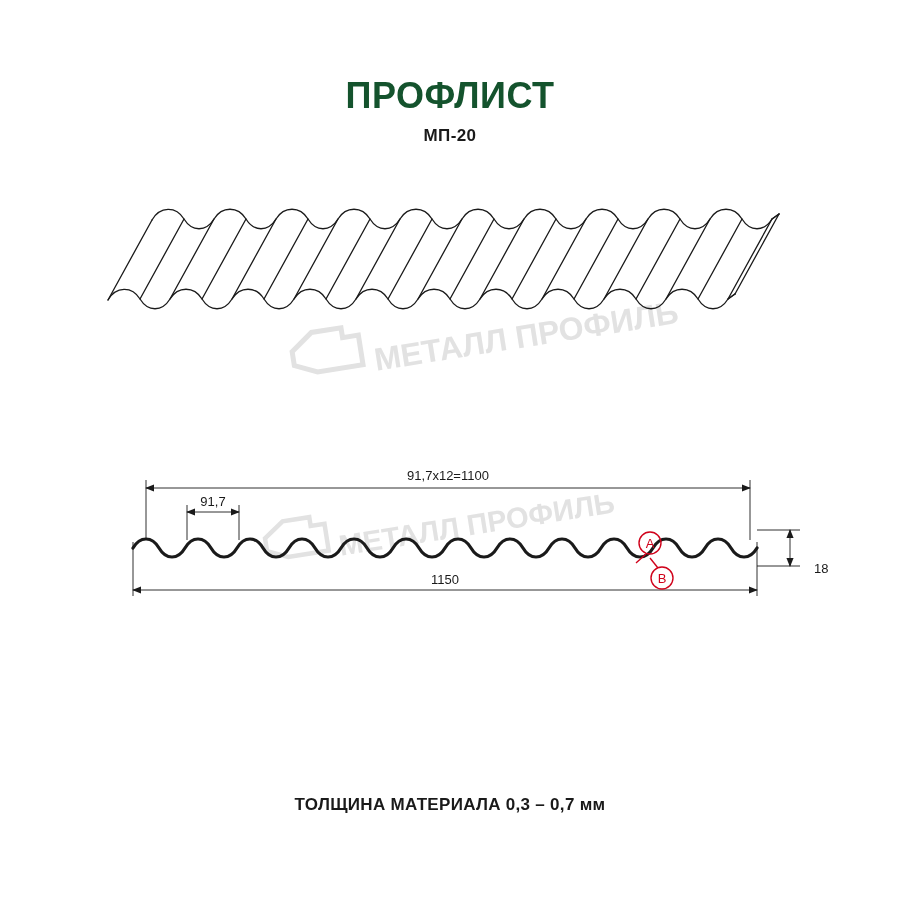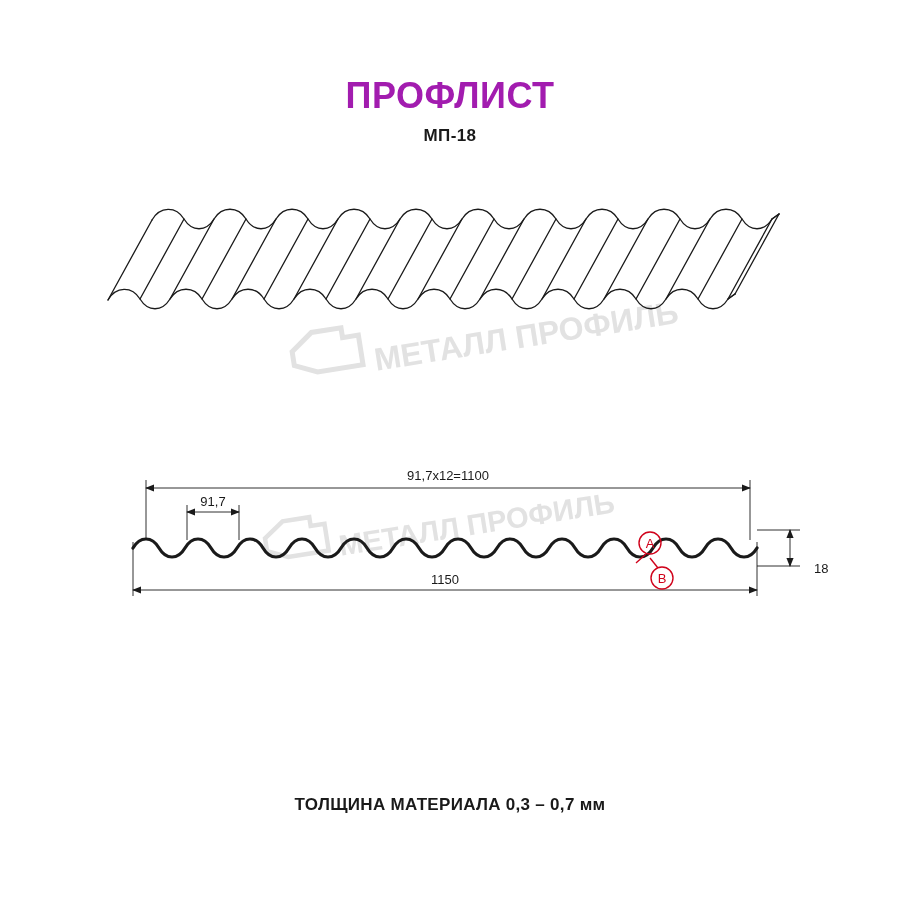--- a/index.html
+++ b/index.html
@@ -24,21 +24,21 @@
     position: absolute;
     top: 74px;
     left: 0;
     width: 900px;
     text-align: center;
   }
   .title {
     font-size: 36px;
     font-weight: bold;
     letter-spacing: 0.5px;
-    color: #a21caf;
+    color: #14532d;
     line-height: 44px;
   }
   .subtitle {
     margin-top: 8px;
     font-size: 17px;
     font-weight: bold;
     color: #1a1a1a;
     letter-spacing: 0.4px;
   }
   .footer-note {
@@ -77,21 +77,21 @@
     fill: #d0021b;
   }
 </style>
 </head>
 <body>
 
 <div class="sheet">
 
   <div class="title-block">
     <div class="title">ПРОФЛИСТ</div>
-    <div class="subtitle">МП-18</div>
+    <div class="subtitle">МП-20</div>
   </div>
 
   <div class="watermarks">
     <svg width="900" height="900" viewBox="0 0 900 900" xmlns="http://www.w3.org/2000/svg">
       <g transform="rotate(-9 430 340)">
         <path d="M292 330 l22 -16 l30 0 l0 10 l16 0 l0 30 l-46 0 l-22 -10 z" fill="none" stroke="#e2e2e2" stroke-width="5"></path>
         <text class="wm-text" x="372" y="362" font-size="32">МЕТАЛЛ ПРОФИЛЬ</text>
       </g>
       <g transform="rotate(-9 380 510)">
         <path d="M262 520 l20 -14 l27 0 l0 9 l14 0 l0 27 l-41 0 l-20 -9 z" fill="none" stroke="#e2e2e2" stroke-width="4.5"></path>

